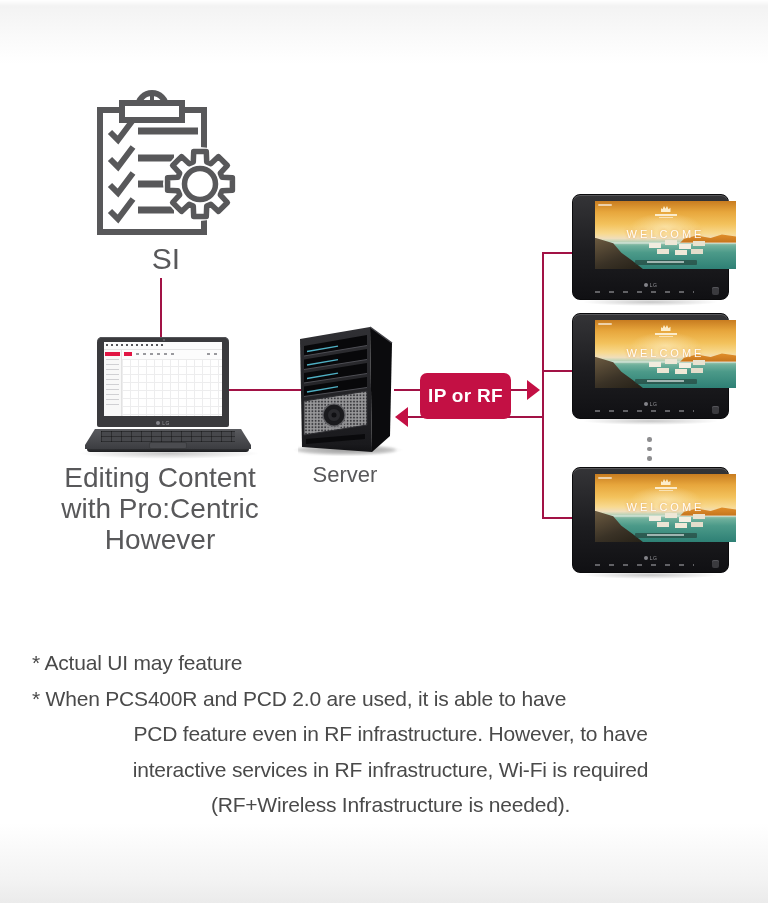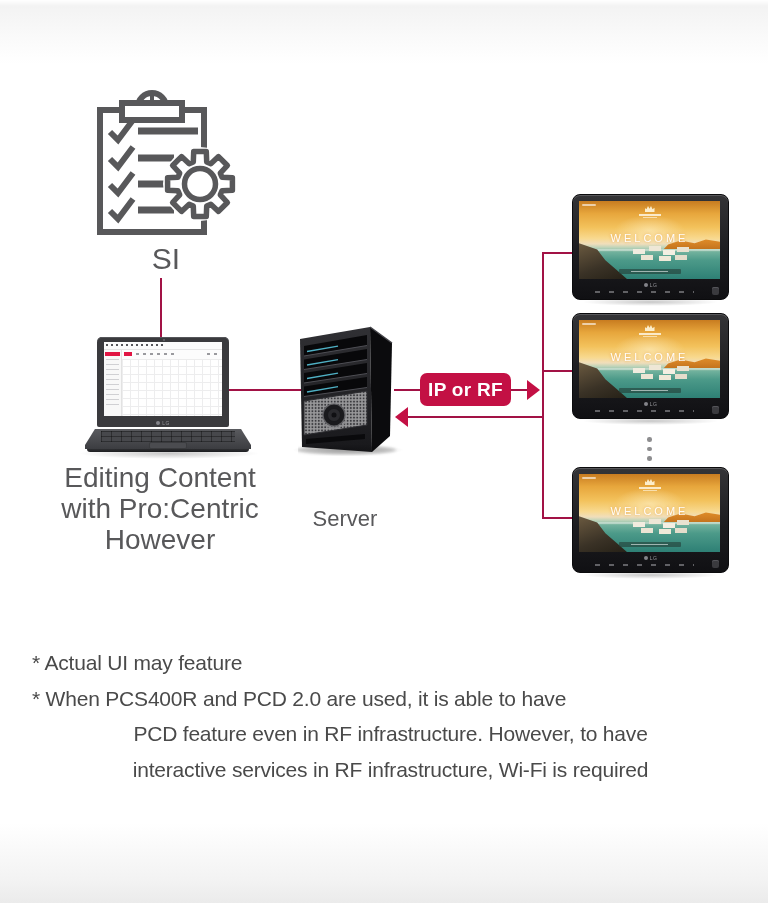--- a/index.html
+++ b/index.html
@@ -24,29 +24,29 @@
   .stub{height:2px;width:31px;left:542px;}
   .stub1{top:252px;} .stub2{top:370px;} .stub3{top:517px;}
   .arrow-right{left:527px;top:380px;width:0;height:0;
     border-top:10px solid transparent;border-bottom:10px solid transparent;
     border-left:13px solid #c31044;}
   .arrow-left{left:395px;top:407px;width:0;height:0;
     border-top:10px solid transparent;border-bottom:10px solid transparent;
     border-right:13px solid #c31044;}
 
   
-  .badge{left:420px;top:373px;width:91px;height:33px;background:#c31044;border-radius:7px;
+  .badge{left:420px;top:373px;width:91px;height:46px;background:#c31044;border-radius:7px;
     color:#fff;font-size:19px;font-weight:bold;display:flex;align-items:center;justify-content:center;
     letter-spacing:.3px;}
 
   
   .lbl{color:#58585a;text-align:center;}
   .lbl-si{left:116px;top:242px;width:100px;font-size:30px;}
   .lbl-edit{left:5px;top:462px;width:310px;font-size:28px;line-height:31px;}
-  .lbl-server{left:295px;top:462px;width:100px;font-size:22px;margin-top:44px;}
+  .lbl-server{left:295px;top:462px;width:100px;font-size:22px;}
 
   
   .laptop{left:85px;top:332px;width:166px;height:124px;}
   .lap-screen{left:12px;top:5px;width:132px;height:90px;background:#3a3a3d;
     border-radius:5px 5px 2px 2px;box-shadow:inset 0 1px 0 #55565a;}
   .lap-cam{left:50%;top:2px;width:2px;height:2px;border-radius:50%;background:#6a6a6e;}
   .lap-display{left:7px;top:5px;width:118px;height:74px;background:#fdfdfd;overflow:hidden;}
   .lap-menubar{left:0;top:0;width:118px;height:7px;border-bottom:1px solid #e4e4e4;background:#fbfbfb;}
   .lap-menudash{left:2px;top:2px;width:58px;height:2px;
     background:repeating-linear-gradient(90deg,#55565a 0 2px,transparent 2px 5px);}
@@ -80,21 +80,21 @@
   .shadow-laptop{left:78px;top:448px;width:182px;height:11px;}
   .shadow-server{left:292px;top:444px;width:112px;height:12px;}
 
   
   .tv{left:572px;width:157px;height:112px;}
   .tv1{top:194px;} .tv2{top:313px;} .tv3{top:467px;}
   .tv-body{left:0;top:0;width:157px;height:106px;border-radius:8px;
     background:linear-gradient(180deg,#343437,#1d1d20 55%,#101013);
     border:1px solid #0b0b0d;box-sizing:border-box;
     box-shadow:inset 0 1px 0 rgba(255,255,255,.18);}
-  .tv-screen{left:6px;top:6px;width:141px;height:78px;overflow:hidden;
+  .tv-screen{left:22px;top:6px;width:141px;height:68px;overflow:hidden;
     background:linear-gradient(180deg,#c87c20 0%,#e7a63c 16%,#f3c25c 34%,#f8d98f 48%,
       #f0debb 55%,#b9d2b8 60%,#6fb09c 66%,#4c9a89 76%,#2e8075 100%);}
   .tv-glow{left:25%;top:18%;width:50%;height:40%;
     background:radial-gradient(ellipse at center,rgba(255,243,205,.55),rgba(255,243,205,0) 70%);}
   .tv-cliff-right{right:0;top:48%;width:40%;height:14%;opacity:.95;
     background:linear-gradient(180deg,#e08b24,#c56f15);
     clip-path:polygon(8% 55%,30% 20%,55% 45%,75% 10%,100% 30%,100% 100%,0 100%);}
   .tv-foam{left:0;top:61%;width:100%;height:2px;background:rgba(255,255,255,.35);}
   .tv-cliff-left{left:0;bottom:0;width:34%;height:46%;
     background:linear-gradient(160deg,#6b5a40,#3a3226 60%,#262117);
@@ -352,15 +352,16 @@
       <div class="abs tv-power"></div>
     </div>
     <div class="abs shadow tv-shadow"></div>
   </div>
 
   <div class="abs notes">
     <div>* Actual UI may feature</div>
     <div>* When PCS400R and PCD 2.0 are used, it is able to have</div>
     <div class="note-cont">PCD feature even in RF infrastructure. However, to have</div>
     <div class="note-cont">interactive services in RF infrastructure, Wi-Fi is required</div>
+    <div class="note-cont">(RF+Wireless Infrastructure is needed).</div>
   </div>
 
 </div>
 
 </body></html>

